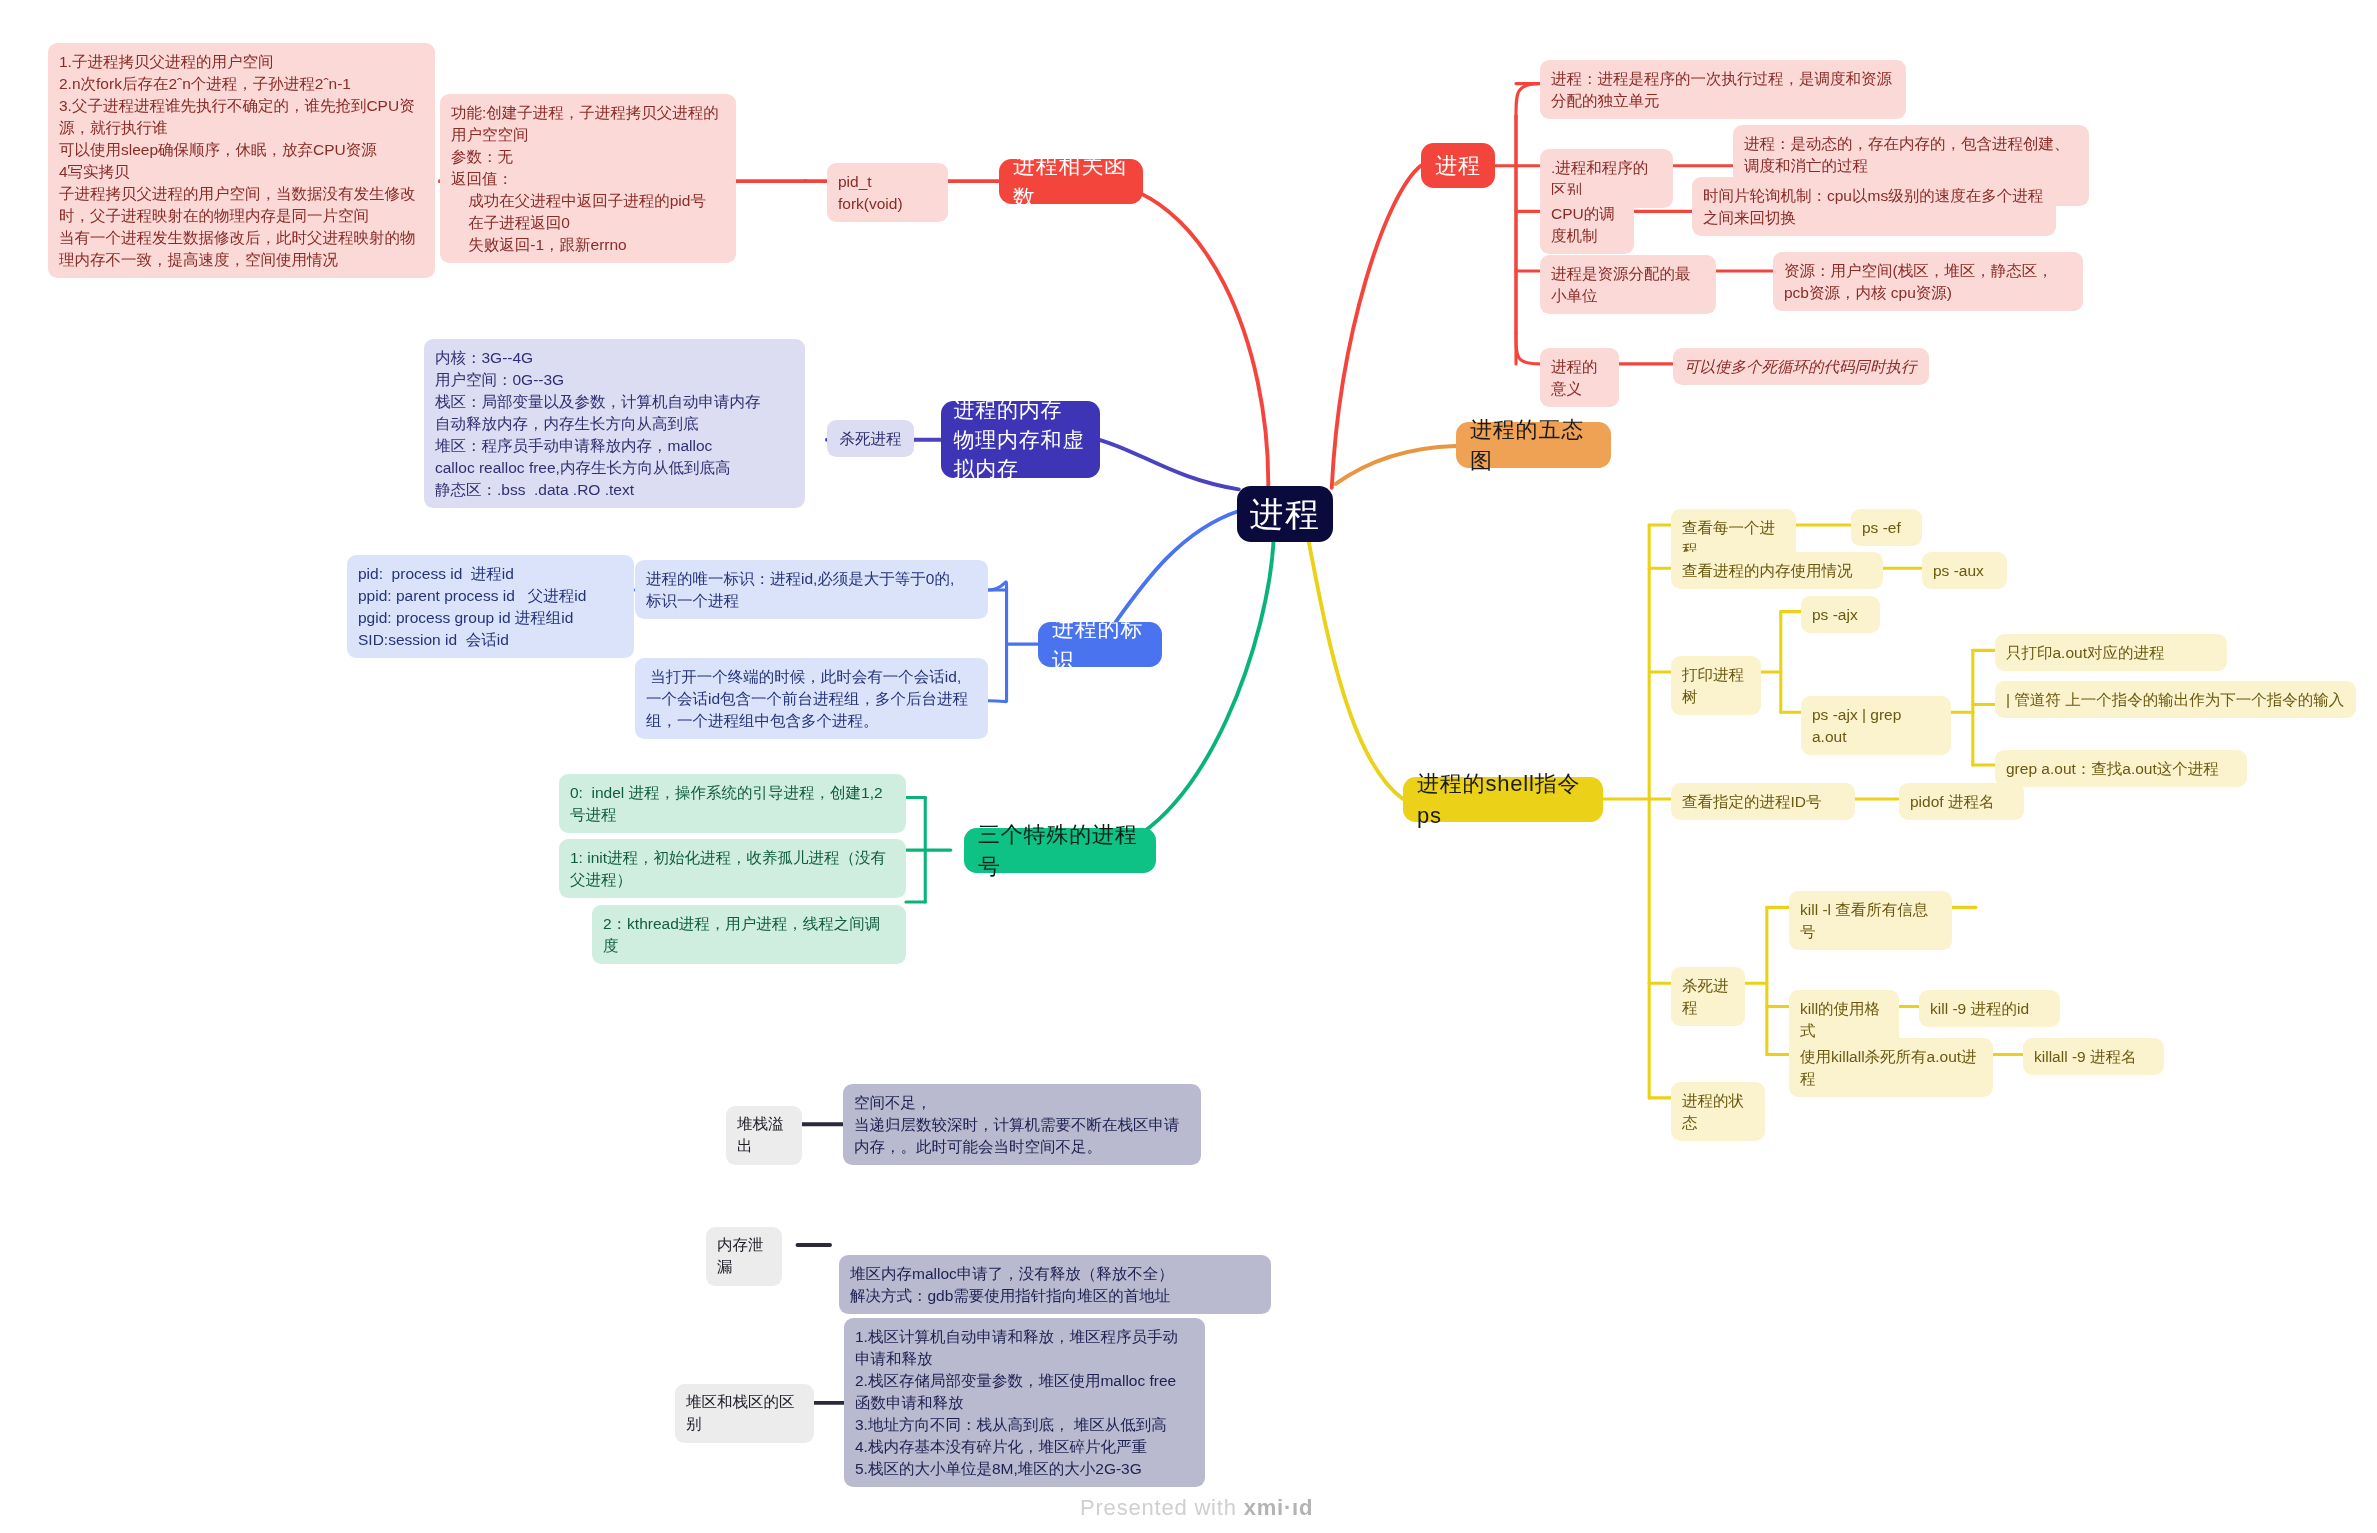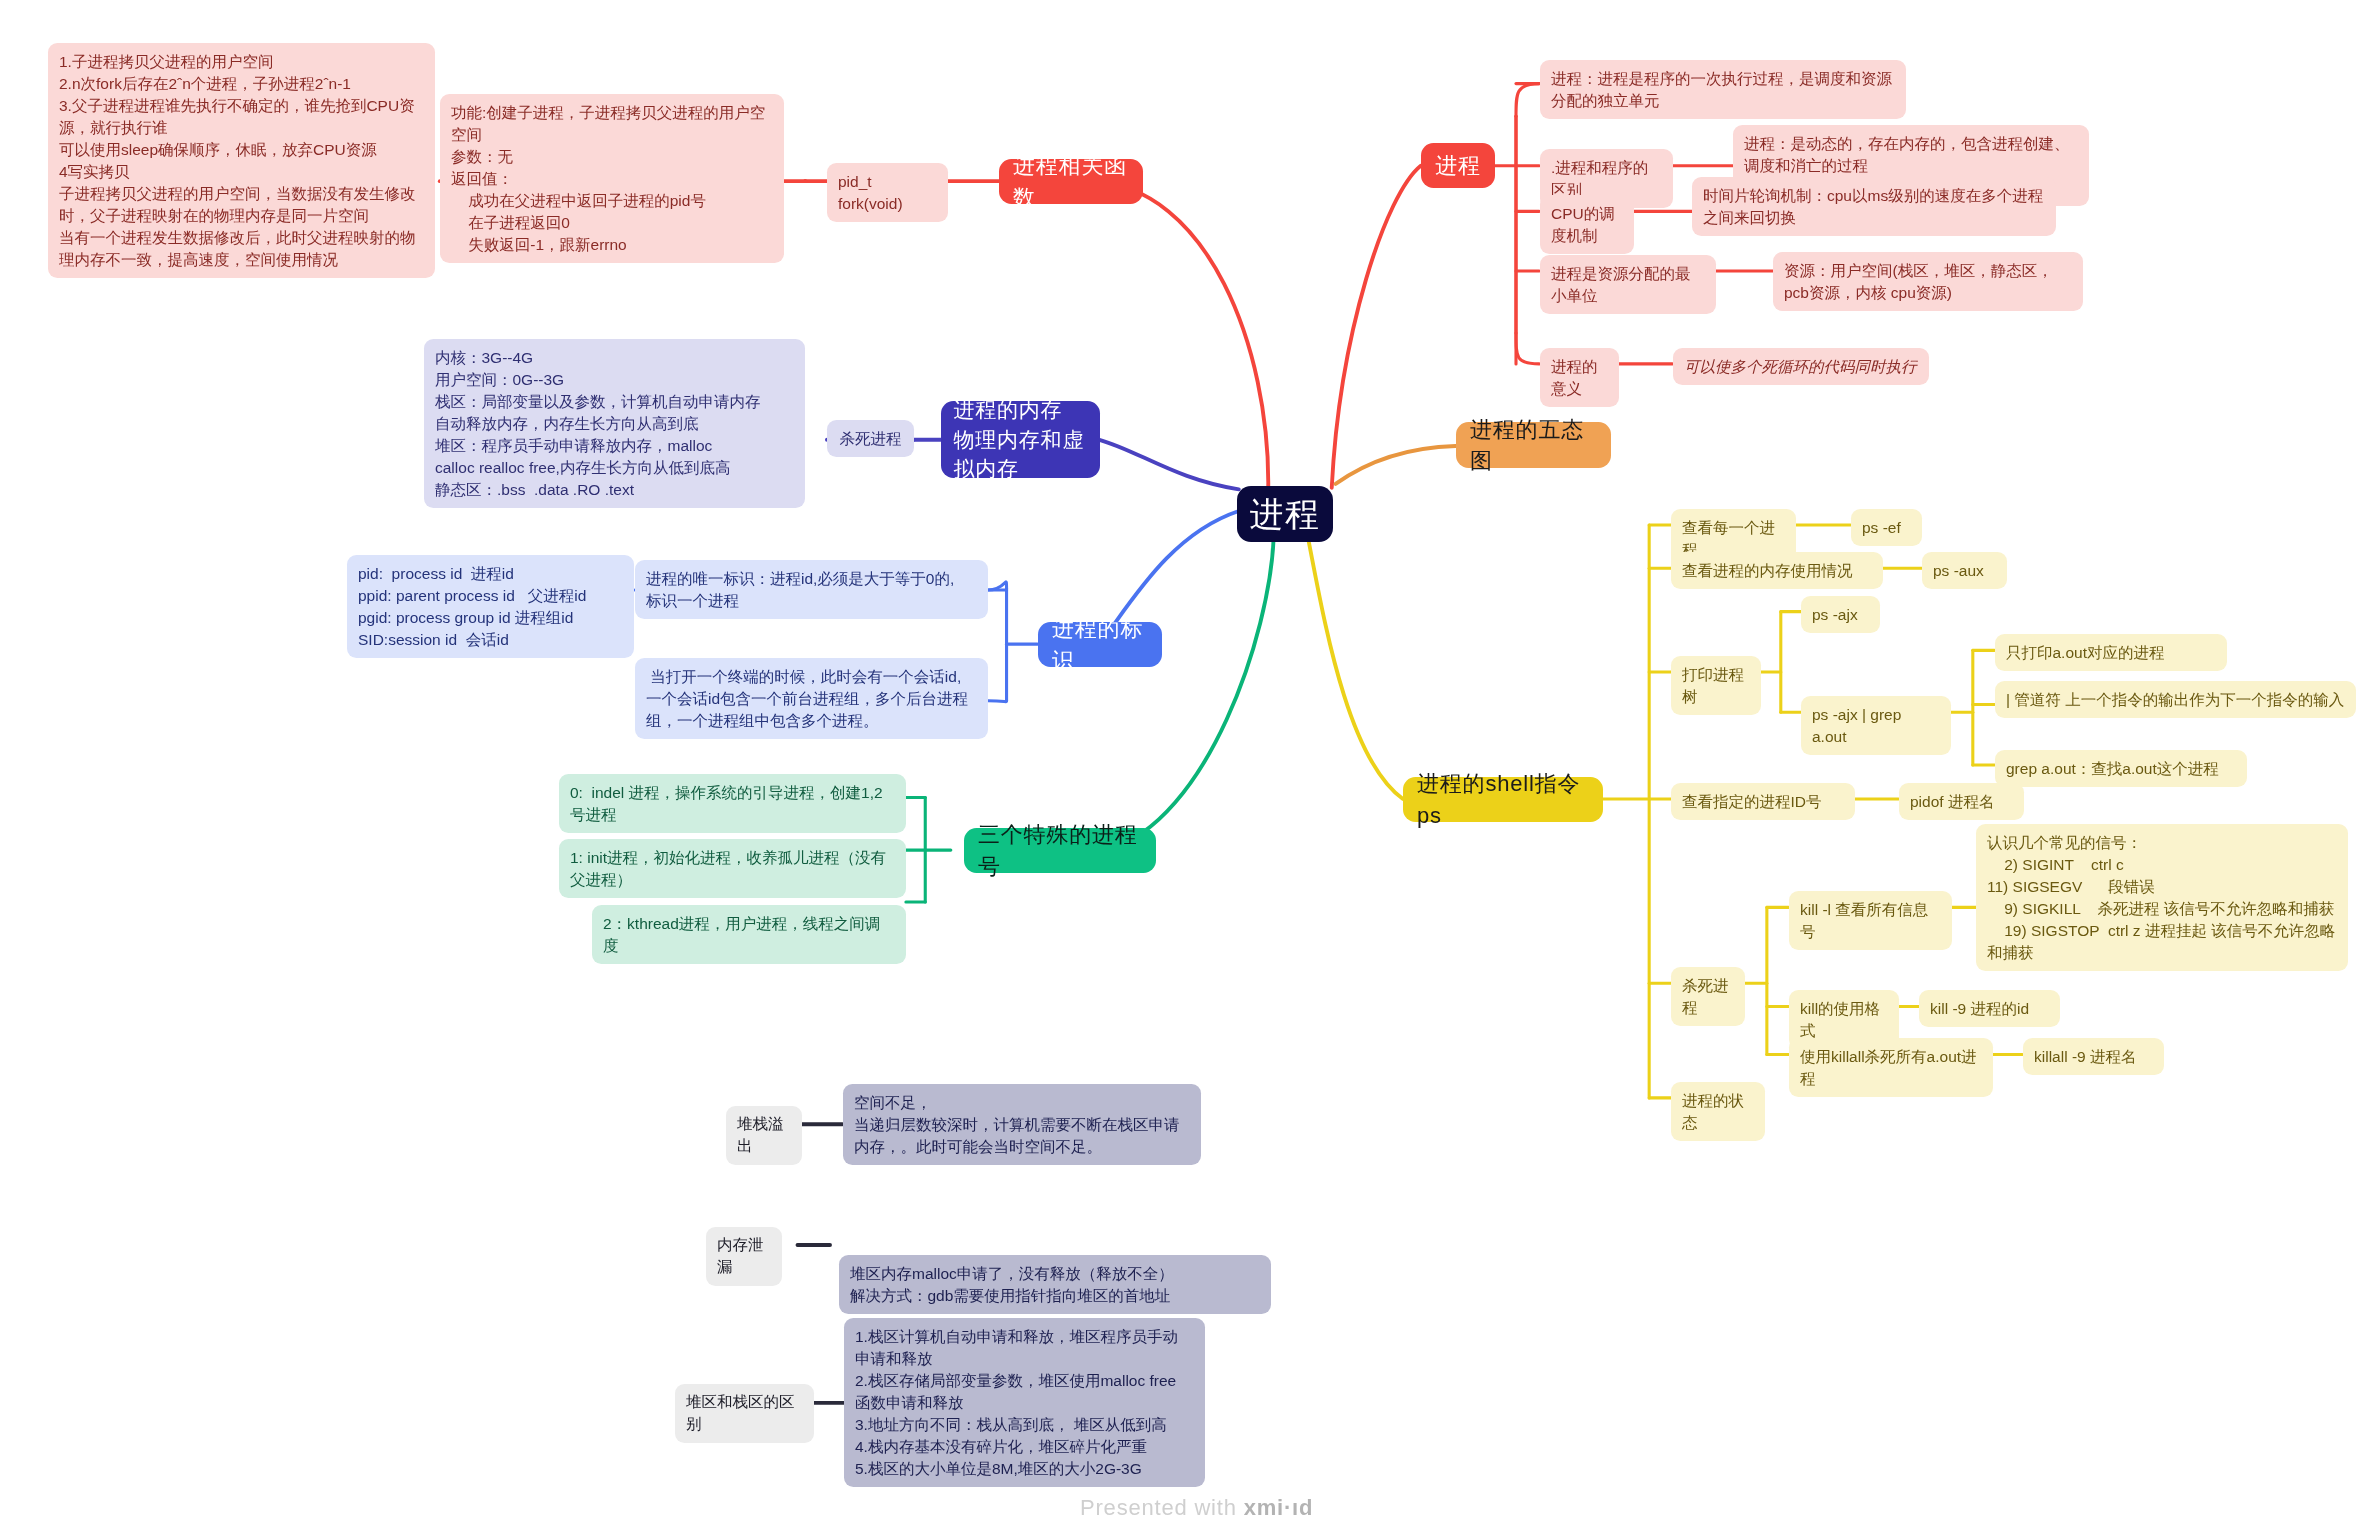--- a/index.html
+++ b/index.html
@@ -127,21 +127,21 @@
     <path d="M1038,1812 L1090,1812" stroke="#2a2a3a" stroke-width="5"></path>
   </g>
 </svg>
 
 <div class="node root" style="left:1237px;top:486px;width:96px;height:56px;">进程</div>
 
 <div class="node major red" style="left:999px;top:159px;width:144px;height:45px;justify-content:center;">进程相关函数</div>
 
 <div class="node leaf red" style="left:827px;top:163px;width:121px;height:auto;justify-content:center;">pid_t fork(void)</div>
 
-<div class="node leaf red" style="left:440px;top:94px;width:344px;">功能:创建子进程，子进程拷贝父进程的用户空空间
+<div class="node leaf red" style="left:440px;top:94px;width:296px;">功能:创建子进程，子进程拷贝父进程的用户空空间
 参数：无
 返回值：
     成功在父进程中返回子进程的pid号
     在子进程返回0
     失败返回-1，跟新errno</div>
 
 <div class="node leaf red" style="left:48px;top:43px;width:387px;">1.子进程拷贝父进程的用户空间
 2.n次fork后存在2ˆn个进程，子孙进程2ˆn-1
 3.父子进程进程谁先执行不确定的，谁先抢到CPU资源，就行执行谁
 可以使用sleep确保顺序，休眠，放弃CPU资源
@@ -216,25 +216,20 @@
 <div class="node leaf yellow" style="left:1995px;top:634px;width:232px;">只打印a.out对应的进程</div>
 <div class="node leaf yellow" style="left:1995px;top:681px;width:361px;">| 管道符 上一个指令的输出作为下一个指令的输入</div>
 <div class="node leaf yellow" style="left:1995px;top:750px;width:252px;">grep a.out：查找a.out这个进程</div>
 
 <div class="node leaf yellow" style="left:1671px;top:783px;width:184px;">查看指定的进程ID号</div>
 <div class="node leaf yellow" style="left:1899px;top:783px;width:125px;">pidof 进程名</div>
 
 <div class="node leaf yellow" style="left:1671px;top:967px;width:74px;">杀死进程</div>
 
 <div class="node leaf yellow" style="left:1789px;top:891px;width:163px;">kill -l 查看所有信息号</div>
-<div class="node leaf yellow" style="left:1976px;top:824px;width:372px;">认识几个常见的信号：
-    2) SIGINT    ctrl c
-11) SIGSEGV      段错误
-    9) SIGKILL    杀死进程 该信号不允许忽略和捕获
-    19) SIGSTOP  ctrl z 进程挂起 该信号不允许忽略和捕获</div>
 
 <div class="node leaf yellow" style="left:1789px;top:990px;width:110px;">kill的使用格式</div>
 <div class="node leaf yellow" style="left:1919px;top:990px;width:141px;">kill -9 进程的id</div>
 
 <div class="node leaf yellow" style="left:1789px;top:1038px;width:204px;">使用killall杀死所有a.out进程</div>
 <div class="node leaf yellow" style="left:2023px;top:1038px;width:141px;">killall -9 进程名</div>
 
 <div class="node leaf yellow" style="left:1671px;top:1082px;width:94px;">进程的状态</div>
 
 <div class="node leaf graylight" style="left:726px;top:1106px;width:76px;justify-content:center;">堆栈溢出</div>

